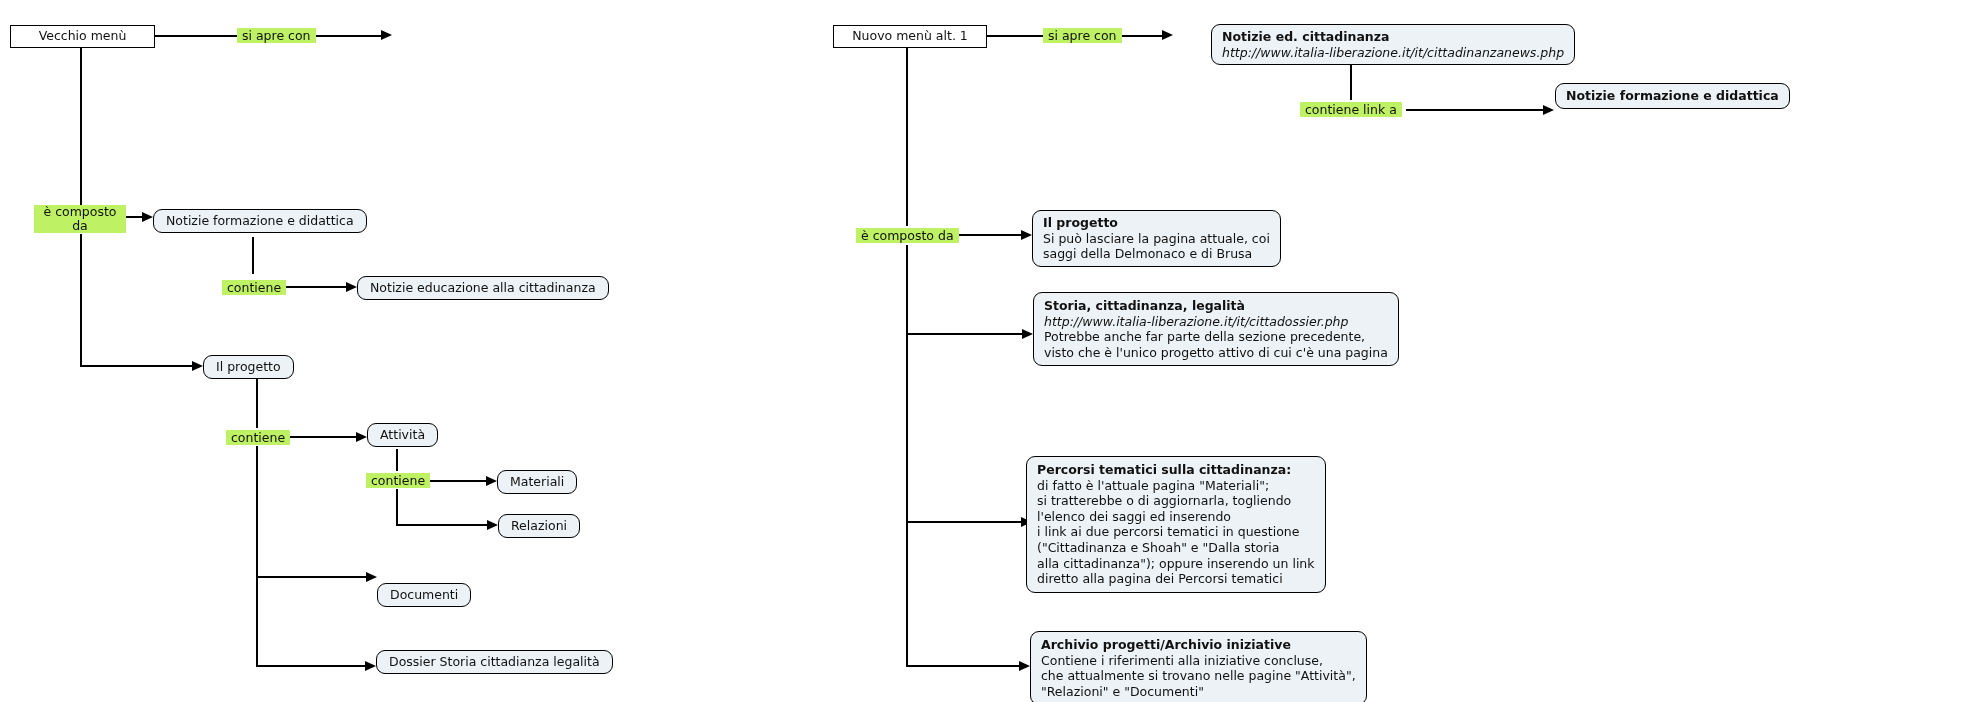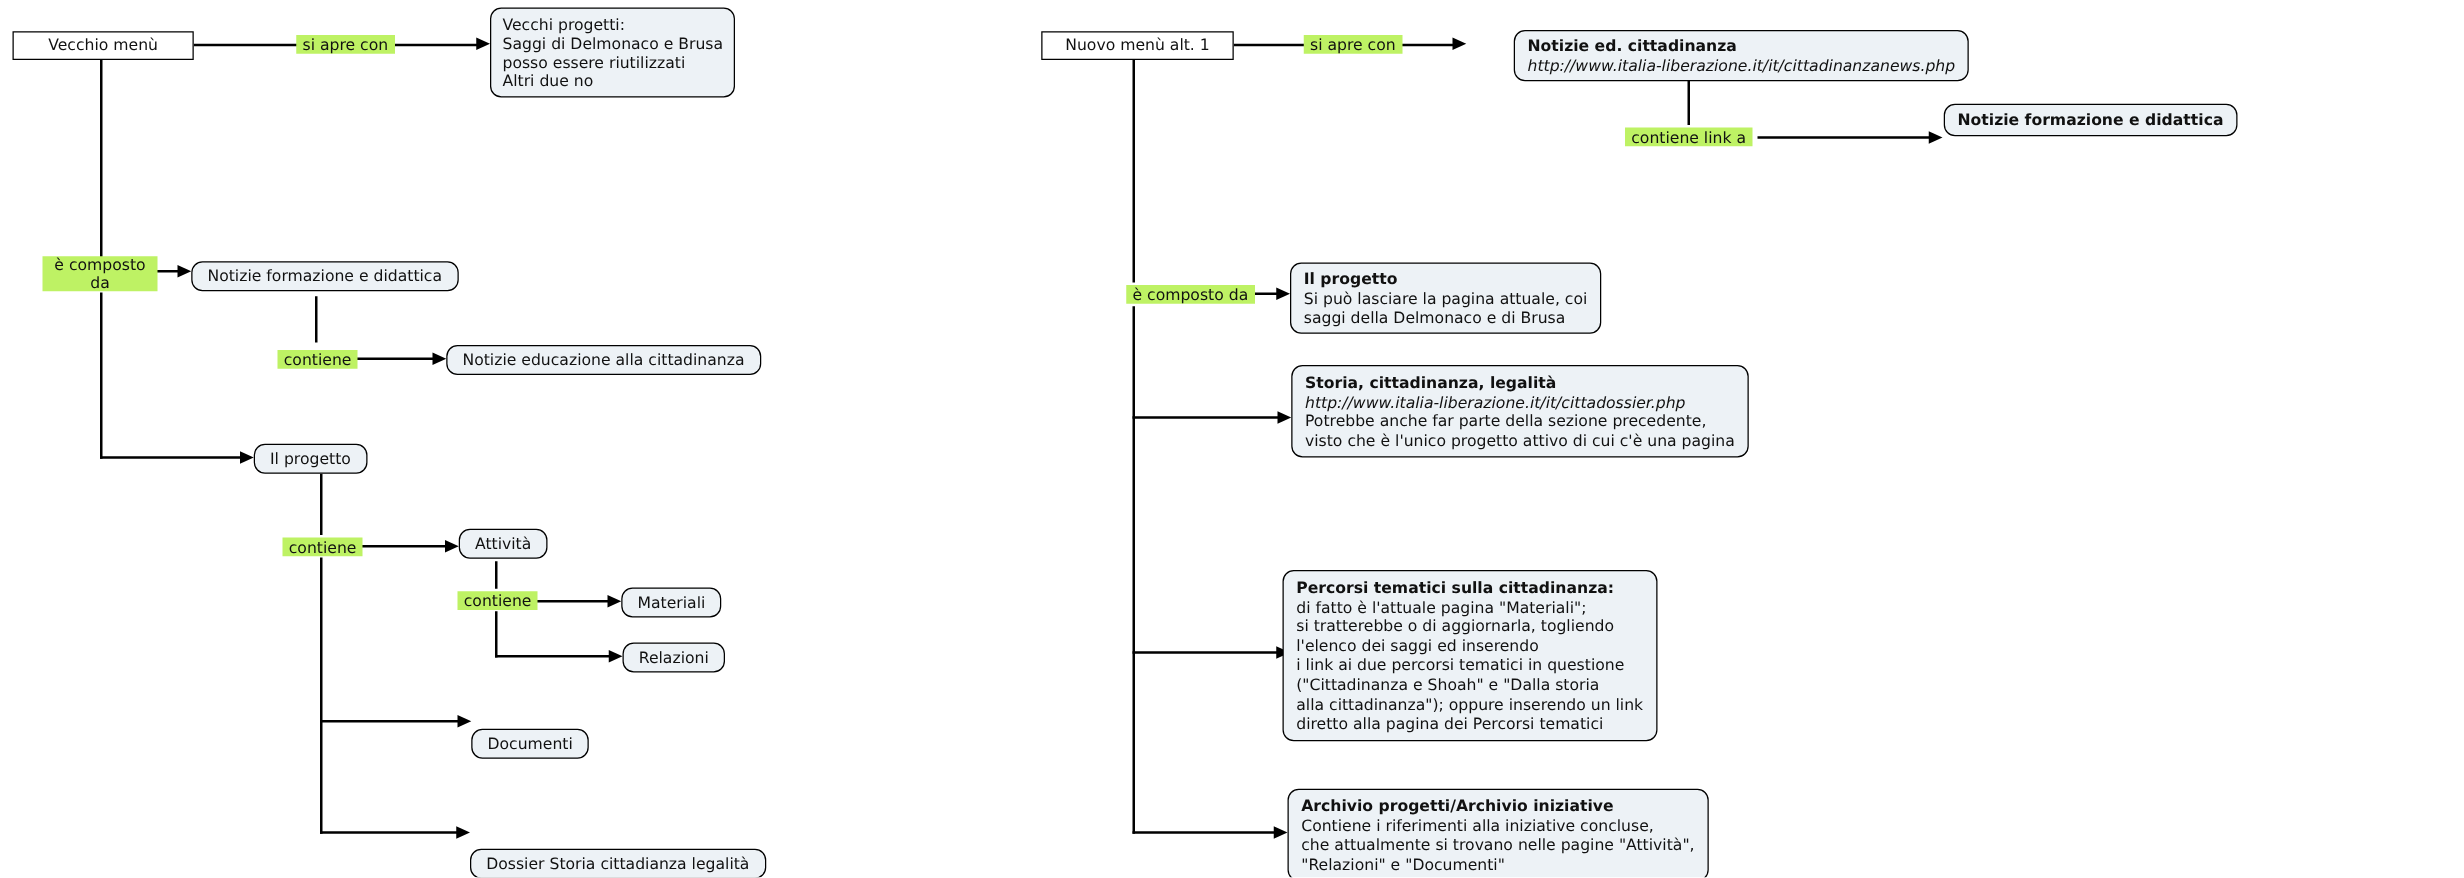--- a/index.html
+++ b/index.html
@@ -37,26 +37,20 @@
 <body>
 
 <div class="canvas">
 
   <div class="rootbox" style="left:10px; top:25px; width:143px;">Vecchio menù</div>
 
   <div class="hline" style="left:155px; top:35px; width:228px;"></div>
   <div class="arr" style="left:381px; top:30px;"></div>
   <div class="elabel" style="left:237px; top:28px;">si apre con</div>
 
-  <div class="rbox" style="left:392px; top:6px; line-height:15px; padding:5px 9px;">
-    <div class="ln">Vecchi progetti:</div>
-    <div class="ln">Saggi di Delmonaco e Brusa</div>
-    <div class="ln">posso essere riutilizzati</div>
-    <div class="ln">Altri due no</div>
-  </div>
 
   <div class="vline" style="left:80px; top:47px; height:159px;"></div>
   <div class="elabel center" style="left:34px; top:205px; width:88px; line-height:14px;">
     <div>è composto</div>
     <div>da</div>
   </div>
   <div class="vline" style="left:80px; top:234px; height:133px;"></div>
 
   <div class="hline" style="left:112px; top:216px; width:31px;"></div>
   <div class="arr" style="left:142px; top:212px;"></div>
@@ -91,21 +85,21 @@
   <div class="hline" style="left:396px; top:524px; width:92px;"></div>
   <div class="arr" style="left:487px; top:520px;"></div>
   <div class="nodebox" style="left:498px; top:514px;">Relazioni</div>
 
   <div class="hline" style="left:256px; top:576px; width:111px;"></div>
   <div class="arr" style="left:366px; top:572px;"></div>
   <div class="nodebox" style="left:377px; top:583px;">Documenti</div>
 
   <div class="hline" style="left:256px; top:665px; width:110px;"></div>
   <div class="arr" style="left:365px; top:661px;"></div>
-  <div class="nodebox" style="left:376px; top:650px;margin-top:29px;">Dossier Storia cittadianza legalità</div>
+  <div class="nodebox" style="left:376px; top:650px;">Dossier Storia cittadianza legalità</div>
 
   <div class="rootbox" style="left:833px; top:25px; width:152px;text-align:center;">Nuovo menù alt. 1</div>
 
   <div class="hline" style="left:987px; top:35px; width:176px;"></div>
   <div class="arr" style="left:1162px; top:30px;"></div>
   <div class="elabel" style="left:1043px; top:28px;">si apre con</div>
 
   <div class="rbox" style="left:1175px; top:24px; padding:4px 10px;margin-left:36px;">
     <div class="t">Notizie ed. cittadinanza</div>
     <div class="url">http://www.italia-liberazione.it/it/cittadinanzanews.php</div>
@@ -114,21 +108,21 @@
   <div class="vline" style="left:1350px; top:53px; height:47px;"></div>
   <div class="elabel" style="left:1300px; top:102px;">contiene link a</div>
   <div class="hline" style="left:1406px; top:109px; width:138px;"></div>
   <div class="arr" style="left:1543px; top:105px;"></div>
 
   <div class="rbox" style="left:1555px; top:83px; padding:4px 10px;">
     <div class="t">Notizie formazione e didattica</div>
   </div>
 
   <div class="vline" style="left:906px; top:47px; height:179px;"></div>
-  <div class="elabel" style="left:856px; top:228px;margin-left:45px;">è composto da</div>
+  <div class="elabel" style="left:856px; top:228px;">è composto da</div>
   <div class="vline" style="left:906px; top:245px; height:422px;"></div>
 
   <div class="hline" style="left:956px; top:234px; width:66px;"></div>
   <div class="arr" style="left:1021px; top:230px;"></div>
   <div class="rbox" style="left:1032px; top:210px; padding:4px 10px;">
     <div class="t">Il progetto</div>
     <div class="ln">Si può lasciare la pagina attuale, coi</div>
     <div class="ln">saggi della Delmonaco e di Brusa</div>
   </div>
 

